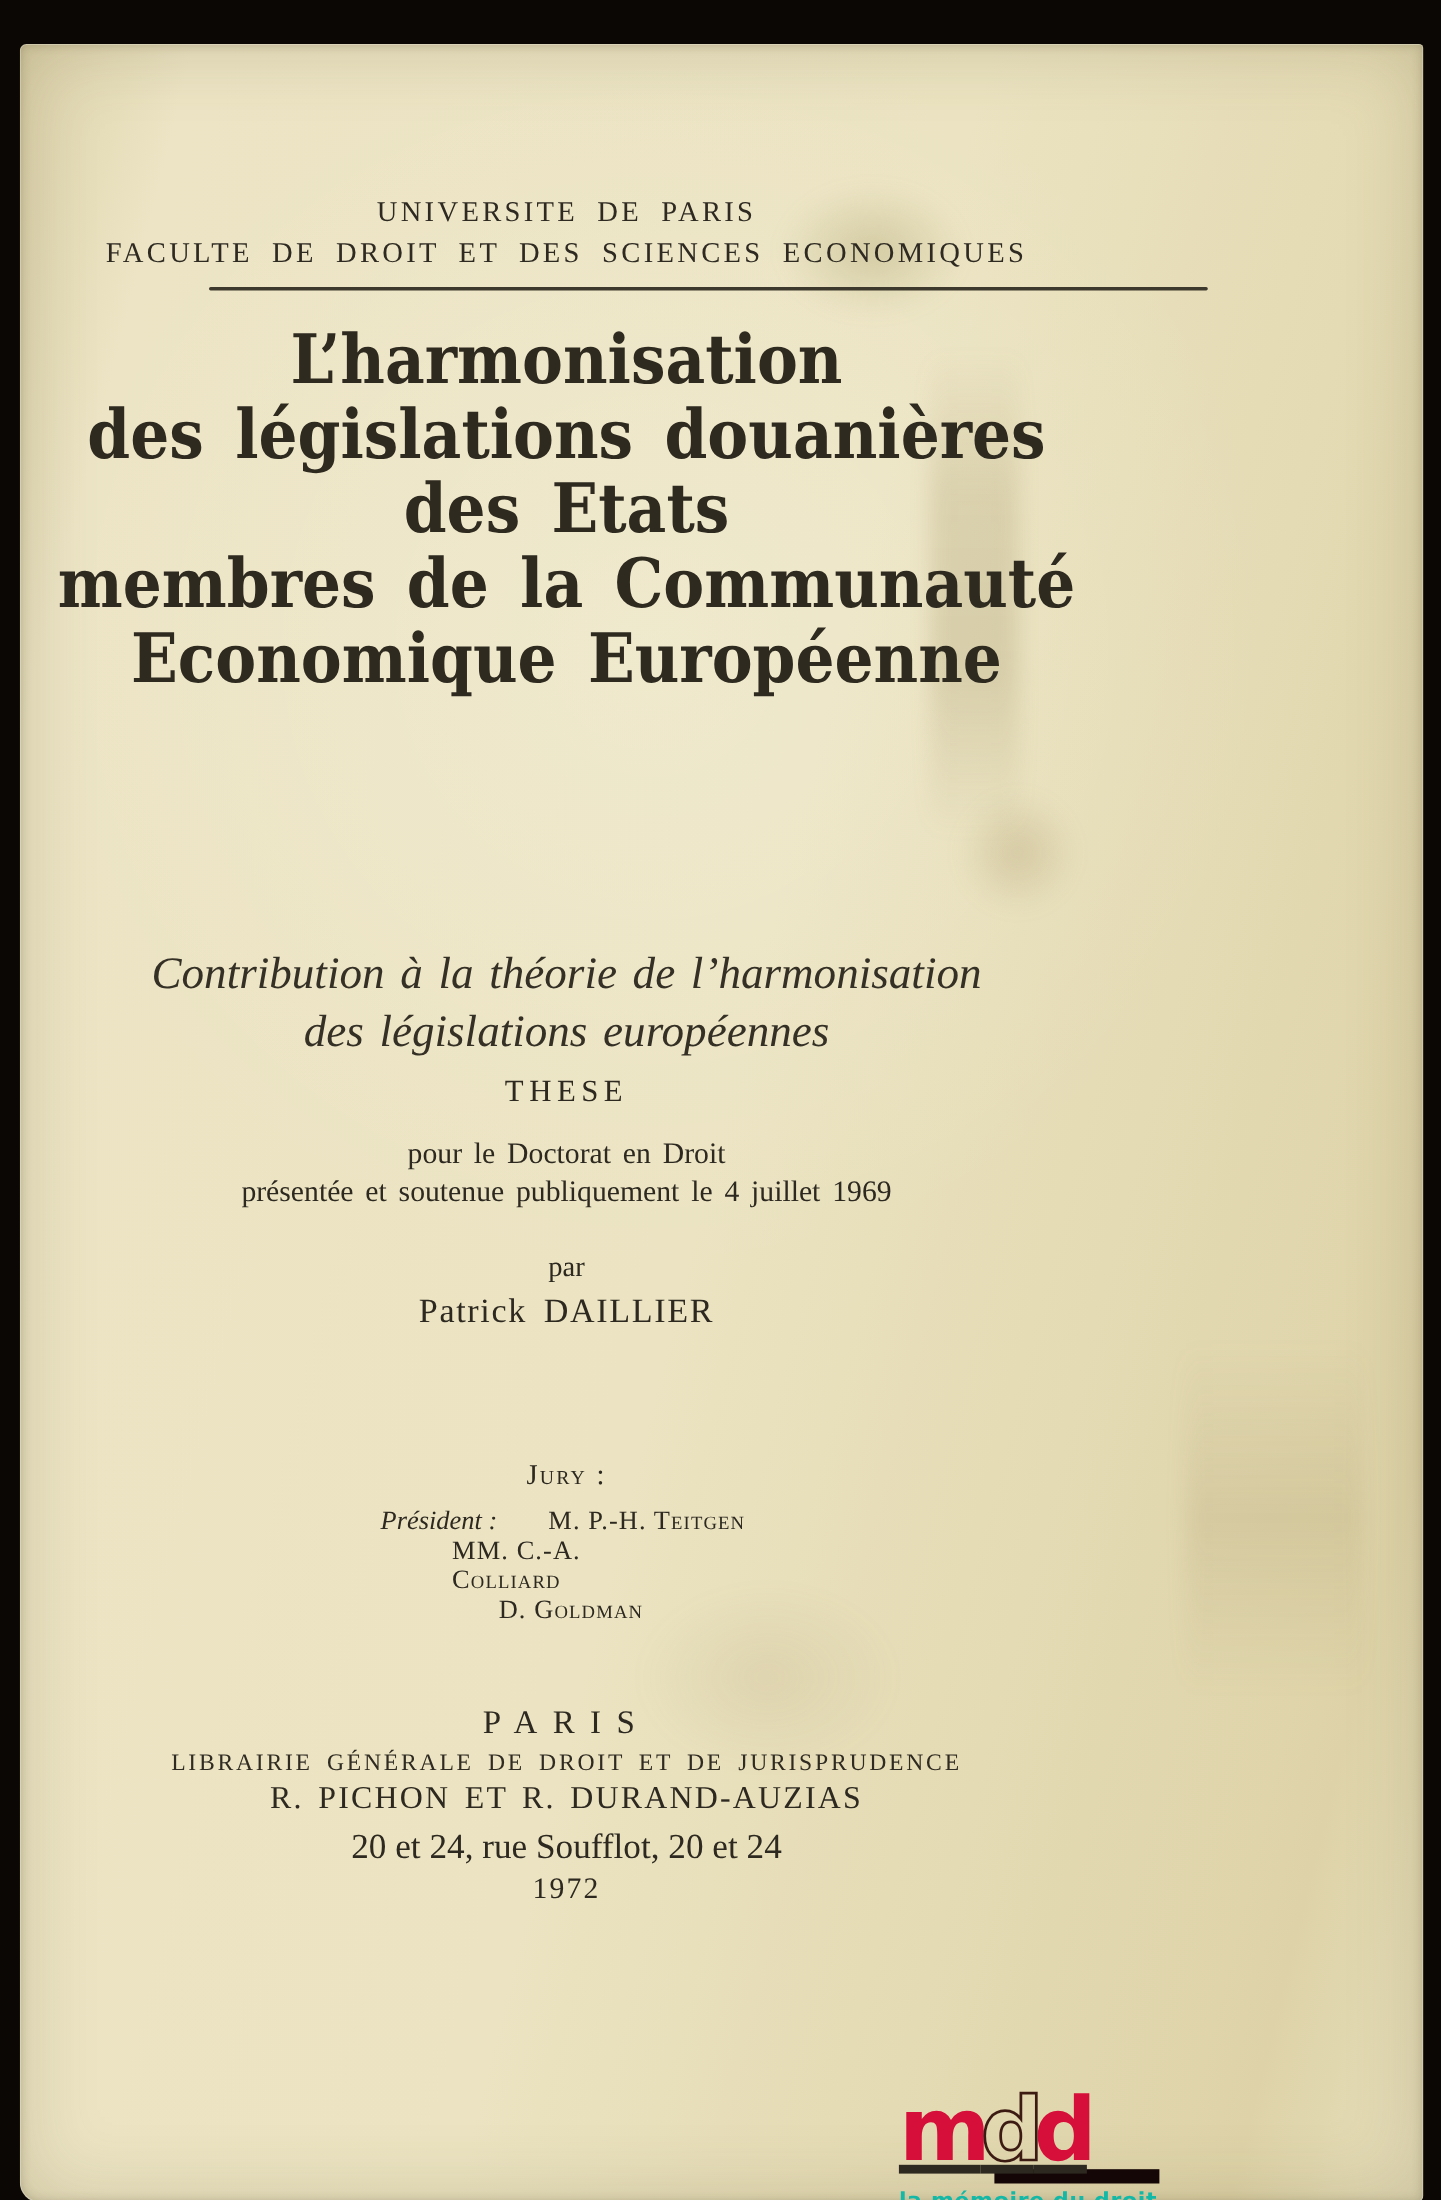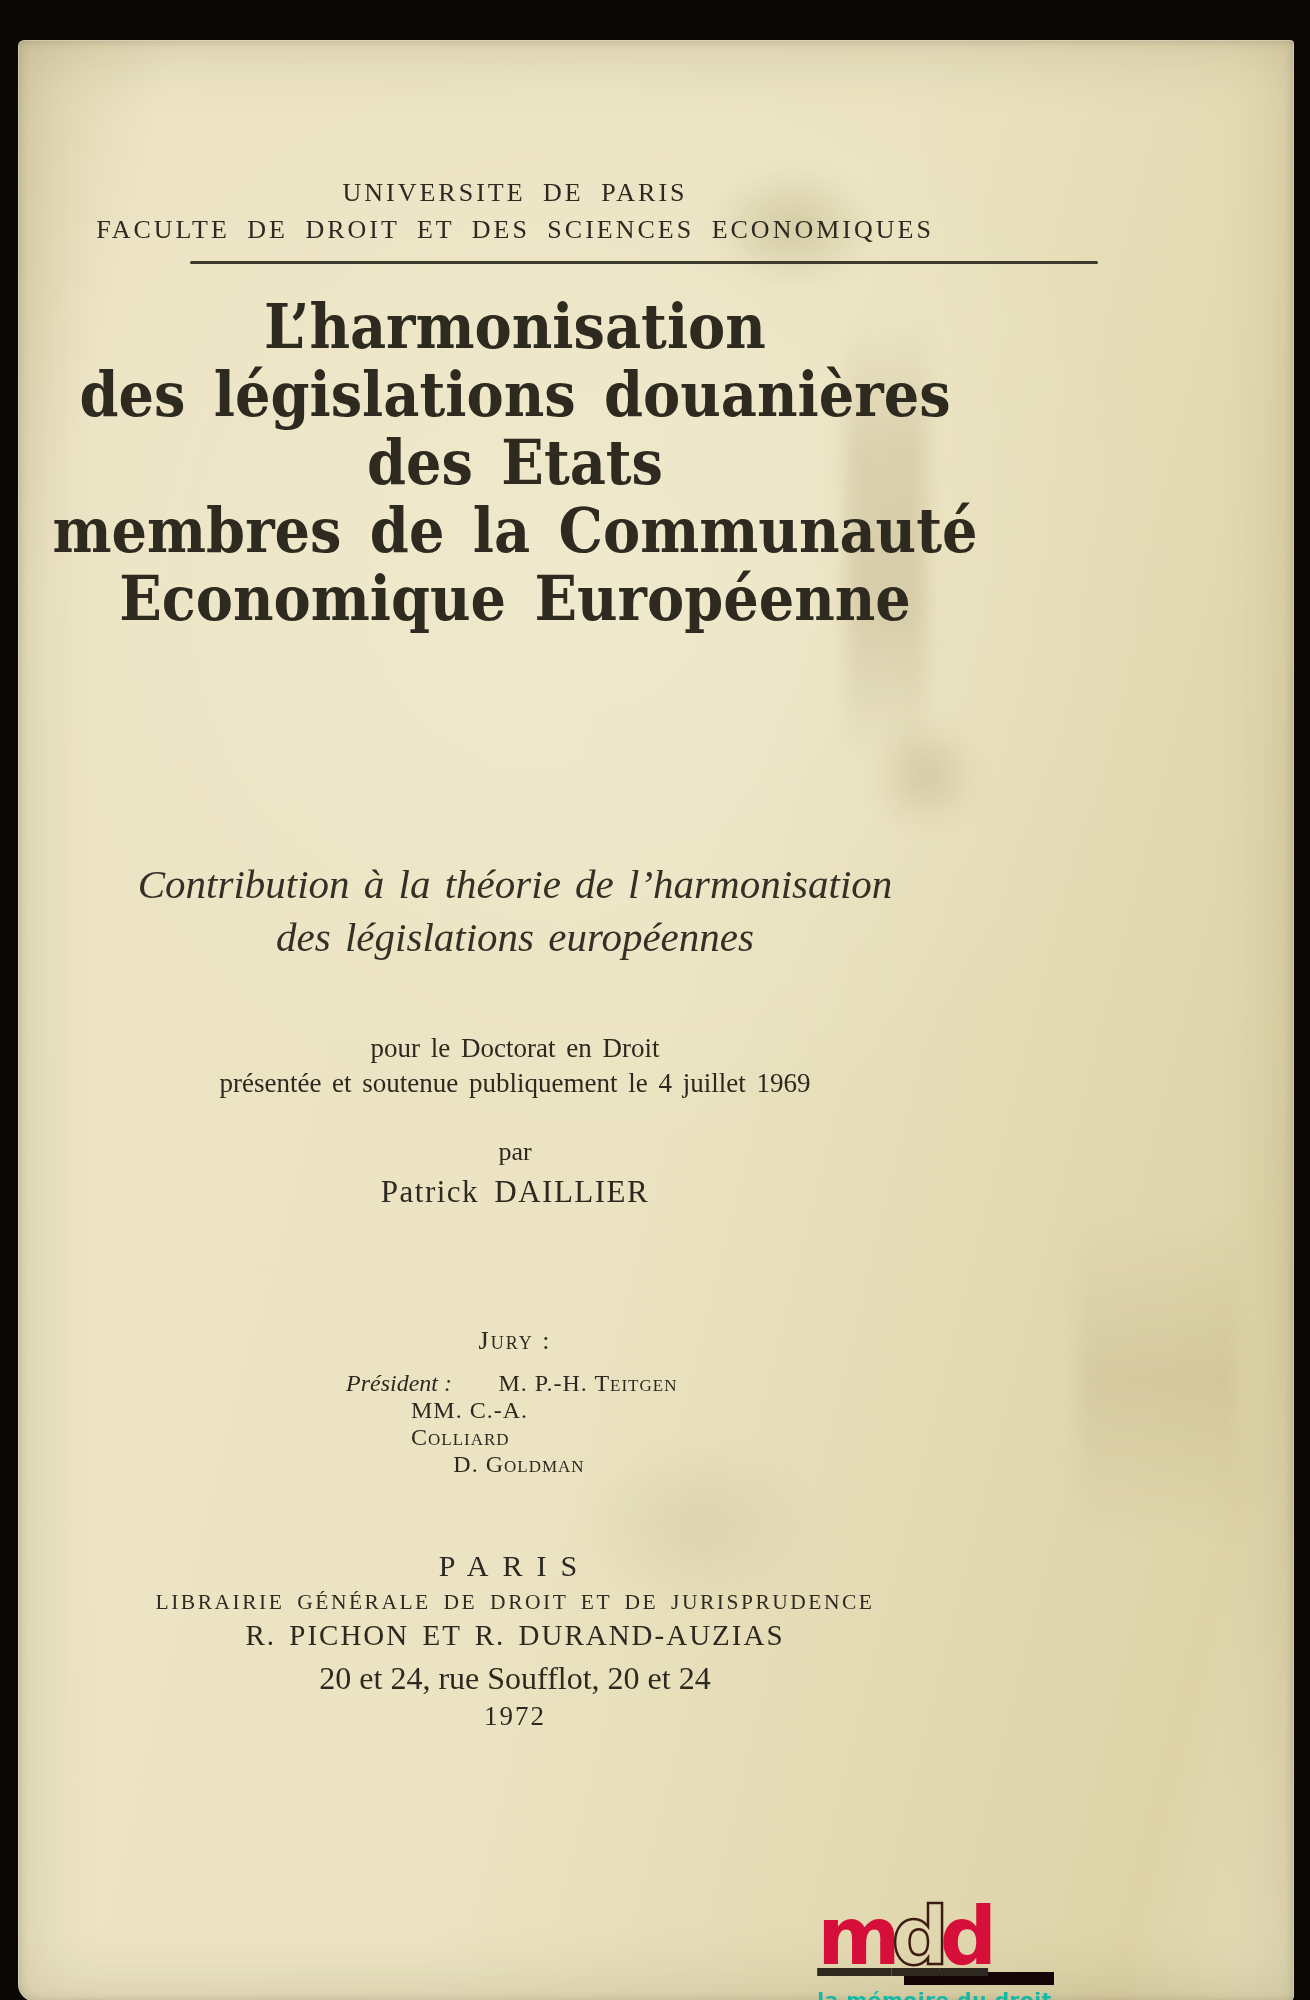--- a/index.html
+++ b/index.html
@@ -86,20 +86,21 @@
     <div>des Etats</div>
     <div>membres de la Communauté</div>
     <div>Economique Européenne</div>
   </div>
 
   <div class="block subtitle">
     <div>Contribution à la théorie de l’harmonisation</div>
     <div>des législations européennes</div>
   </div>
 
+  <div class="block these">THESE</div>
 
   <div class="block thesis-details">
     <div>pour le Doctorat en Droit</div>
     <div>présentée et soutenue publiquement le 4 juillet 1969</div>
   </div>
 
   <div class="block author">Patrick DAILLIER</div>
   <div class="block par">par</div>
 
   <div class="block jury">

